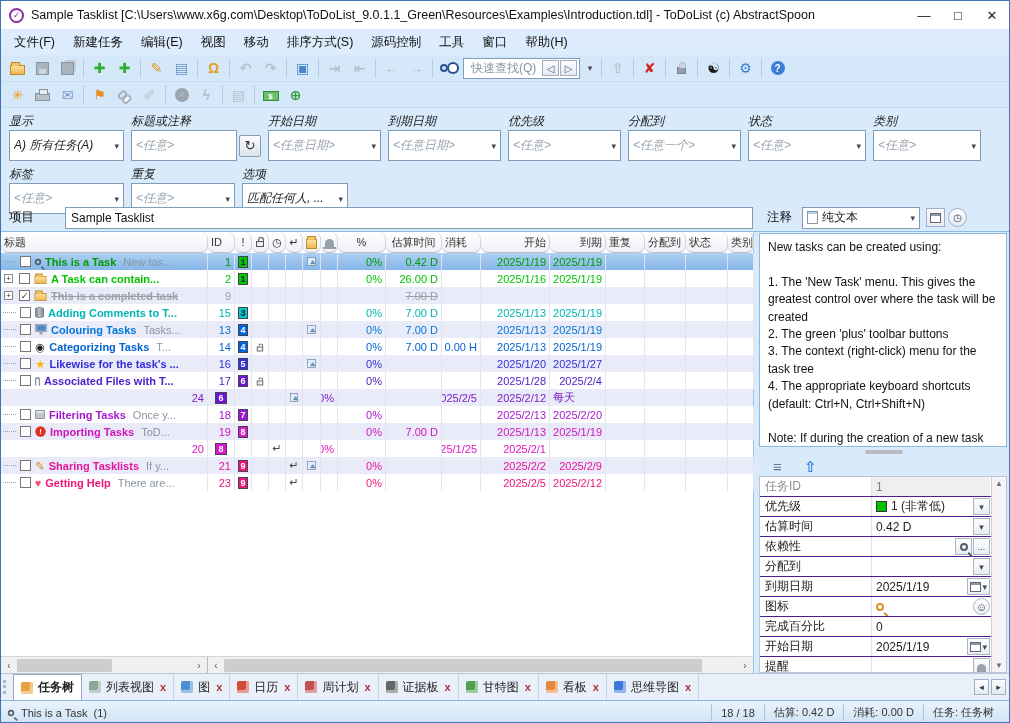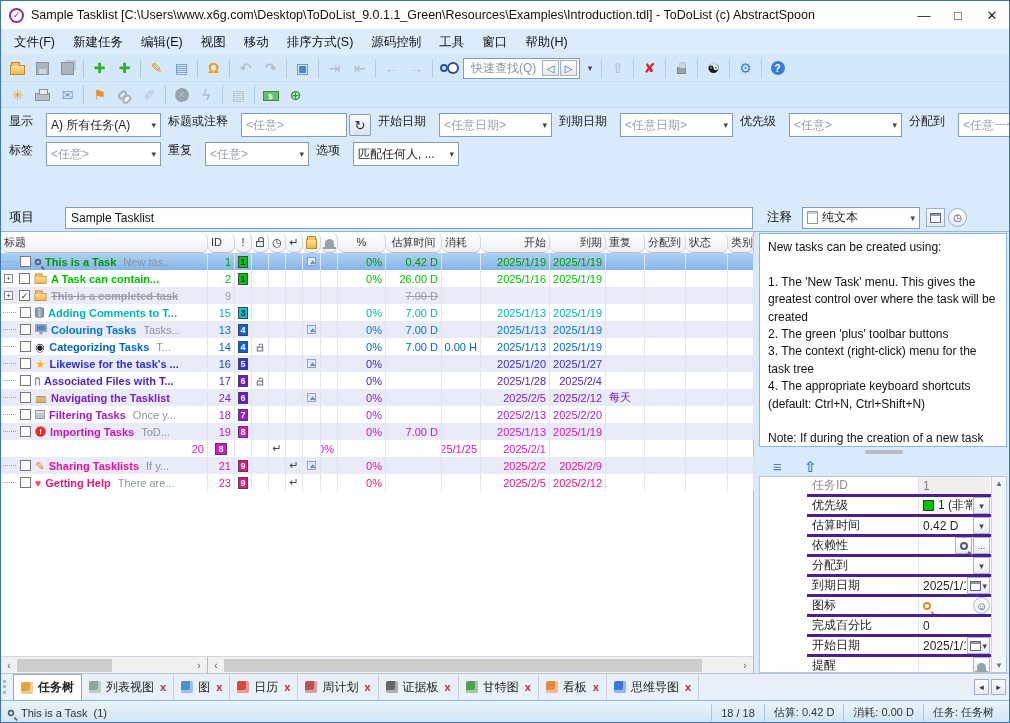--- a/index.html
+++ b/index.html
@@ -58,24 +58,24 @@
   .cake{width:13px;height:8px;background:#f0c850;border:1px solid #c09020;border-radius:2px 2px 0 0;position:relative;margin-top:5px;}
   .cake:before{content:"";position:absolute;top:-4px;left:2px;width:2px;height:4px;background:#e06080;box-shadow:5px 0 0 #e06080;}
   .clipg{width:7px;height:11px;border:2px solid #8a94a2;border-radius:4px 4px 2px 2px;border-bottom:none;margin-top:2px;}
   .noteic{width:11px;height:13px;background:#fff;border:1px solid #8898ac;box-shadow:inset 0 2px 0 #b8d0ec;flex:none;}
   .calic{width:11px;height:10px;background:#fff;border:1px solid #667;box-shadow:inset 0 2px 0 #8899aa;}
   .bellc{width:9px;height:8px;background:#98a2ac;border-radius:5px 5px 0 0;position:relative;margin-top:2px;}
   .bellc:after{content:"";position:absolute;left:-2px;bottom:-2px;width:13px;height:2px;background:#98a2ac;}
   
   .filters{height:96px;background:#d9eafb;padding:5px 0 0 8px;}
   .frow{display:flex;gap:7px;margin-bottom:5px;align-items:flex-end;}
-  .fitem{display:flex;flex-direction:row;gap:13px;flex:none;}
+  .fitem{display:flex;flex-direction:column;gap:0;flex:none;font-style:italic;}
   .flabel{font-size:12px;color:#222;}
   .fwrap{display:flex;align-items:center;}
-  .fcombo{height:24px;background:#fff;border:1px solid #7f9db9;display:flex;align-items:center;padding:0 4px;font-size:12px;flex:1;min-width:0;}
+  .fcombo{height:31px;background:#fff;border:1px solid #7f9db9;display:flex;align-items:center;padding:0 4px;font-size:12px;flex:1;min-width:0;}
   .fval{color:#98a2ae;flex:1;white-space:nowrap;overflow:hidden;}
   .fval.dark{color:#222;}
   .chev{color:#445;font-size:9px;flex:none;margin-left:2px;}
   .fbtn{width:22px;height:22px;border:1px solid #8a9cb2;background:linear-gradient(#fbfcfd,#dde3ea);margin-left:2px;display:flex;align-items:center;justify-content:center;border-radius:2px;font-size:13px;color:#334;flex:none;}
   
   .projrow{height:28px;background:#d9eafb;display:flex;align-items:center;padding:0 8px;border-bottom:1px solid #8ab9e8;}
   .plab{font-size:12.5px;color:#111;width:56px;flex:none;}
   .pinput{width:688px;height:22px;border:1px solid #7f9db9;background:#fff;font-size:12px;color:#111;display:flex;align-items:center;padding:0 5px;flex:none;}
   .clab{font-size:12.5px;color:#111;margin:0 10px 0 14px;flex:none;}
   .ccombo{width:118px;height:22px;background:#fff;border:1px solid #7f9db9;display:flex;align-items:center;gap:4px;padding:0 4px;font-size:12px;color:#222;flex:none;}
@@ -113,21 +113,21 @@
   
   .vsplit{width:5px;background:#d9eafb;flex:none;}
   .right{flex:1;background:#d9eafb;display:flex;flex-direction:column;min-width:0;}
   .notes{height:214px;flex:none;margin:1px 2px 0 0;background:#fff;border:1px solid #8db8e0;padding:5px 8px;font-size:12px;color:#111;line-height:1.45;white-space:pre-wrap;overflow:hidden;}
   .hsplit2{height:9px;flex:none;display:flex;align-items:center;justify-content:center;}
   .hsplit2 i{width:38px;height:4px;background:#b8bcc2;border-radius:2px;}
   .attrtb{height:20px;flex:none;display:flex;align-items:center;gap:8px;padding-left:6px;}
   .attrtb .ic{font-size:15px;font-weight:bold;}
   .props{flex:1;margin:0 2px 0 0;background:#fff;border:1px solid #b9c6d8;display:flex;overflow:hidden;}
   .pcol{flex:1;min-width:0;}
-  .prow{height:20px;display:flex;align-items:stretch;border-bottom:3px solid #4c1d95;font-size:12px;margin-left:47px;}
+  .prow{height:20px;display:flex;align-items:stretch;border-bottom:1px solid #4c1d95;font-size:12px;}
   .plbl{width:112px;flex:none;border-right:1px solid #dde2ea;display:flex;align-items:center;padding:0 5px;color:#222;overflow:hidden;white-space:nowrap;}
   .pval{flex:1;display:flex;align-items:center;gap:4px;padding:0 4px;color:#222;min-width:0;overflow:hidden;white-space:nowrap;}
   .prow.ro .plbl{color:#8a8f96;}
   .prow.ro .pval{background:#efefef;color:#7a8088;}
   .swatch{width:11px;height:11px;background:#00c400;border:1px solid #333;flex:none;}
   .pctrl{display:flex;align-items:center;flex:none;padding-right:1px;}
   .pbtn{border:1px solid #aab4c2;background:linear-gradient(#fff,#e8ecf2);height:17px;min-width:17px;display:flex;align-items:center;justify-content:center;gap:1px;font-size:9px;color:#445;margin-left:1px;padding:0 2px;}
   .pbtn.round{border-radius:50%;width:17px;font-size:11px;}
   .pscroll{width:15px;flex:none;background:#f4f4f4;border-left:1px solid #d0d0d0;display:flex;flex-direction:column;justify-content:space-between;align-items:center;font-size:8px;color:#707070;padding:2px 0;}
   
@@ -671,26 +671,20 @@
             <div class="tc ar"></div>
             <div class="tc ar"></div>
             <div class="tc ar" style="color: rgb(75, 35, 200);">2025/1/28</div>
             <div class="tc ar" style="color: rgb(75, 35, 200);">2025/2/4</div>
             <div class="tc al"></div>
             <div class="tc al"></div>
             <div class="tc al"></div>
             <div class="tc al"></div>
           </div>
           <div class="trow grid alt">
-            <div class="tc title">
-              <span class="tree"></span>
-              <span class="cbx"></span>
-              <span class="ic bask"></span>
-              <span class="ttl" style="color: rgb(122, 30, 201);">Navigating the Tasklist</span>
-            </div>
             <div class="tc ar" style="color: rgb(122, 30, 201);">24</div>
             <div class="tc ac">
               <span class="pri pw" style="background: rgb(110, 20, 210);">6</span>
             </div>
             <div class="tc ac"></div>
             <div class="tc ac"></div>
             <div class="tc ac"></div>
             <div class="tc ac">
               <span class="ic mimg"></span>
             </div>

